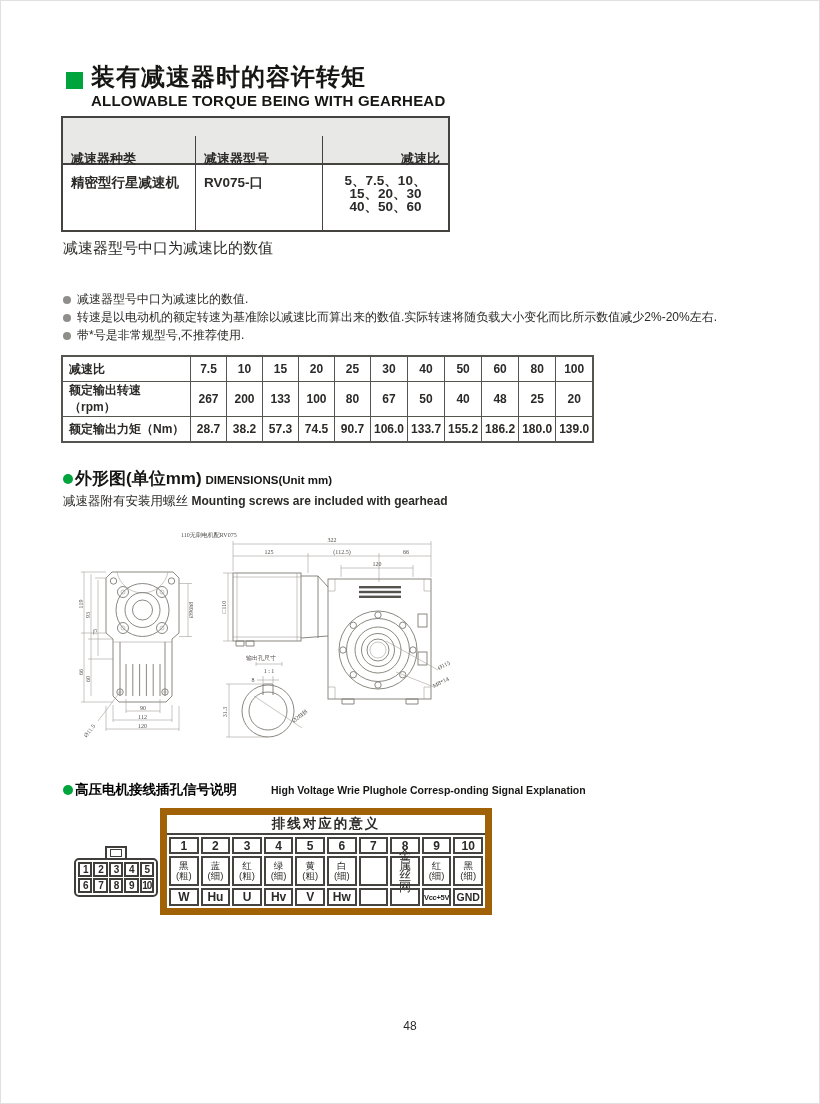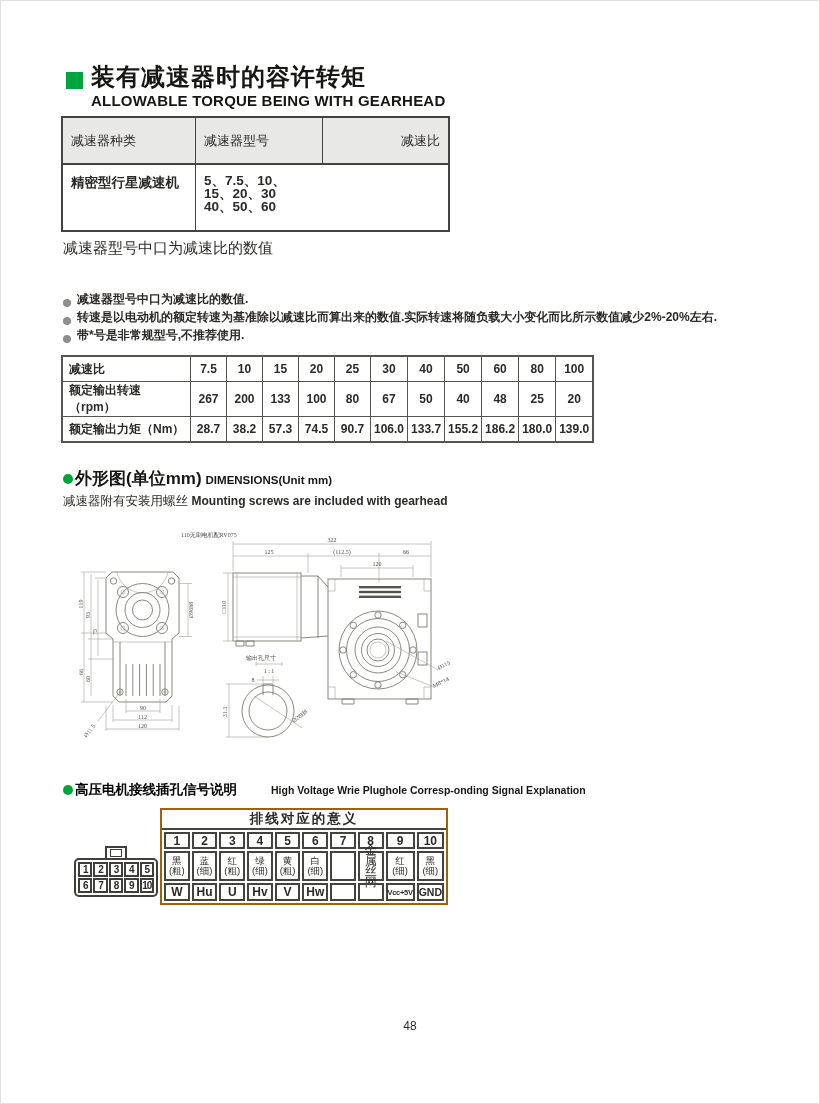--- a/index.html
+++ b/index.html
@@ -14,30 +14,30 @@
   .title-en{left:90px;top:91px;font-size:15px;font-weight:bold;color:#161614;letter-spacing:.2px;}
 
   
   .gtable{left:60px;top:115px;width:389px;border:2px solid #45433f;box-sizing:border-box;background:#fff;}
   .g-row{display:flex;}
   .g-head{height:45px;background:#e8e8e6;border-bottom:2px solid #45433f;}
   .g-body{height:65px;}
   .g-cell{box-sizing:border-box;border-right:1px solid #45433f;padding:0 8px;display:block;}
   .g-cell:last-child{border-right:none;}
   .g-c1{width:133px;} .g-c2{width:127px;} .g-c3{width:125px;}
-  .g-head .g-cell{font-size:13px;font-weight:normal;line-height:45px;}
+  .g-head .g-cell{font-size:13px;font-weight:bold;line-height:45px;margin-top:18px;}
   .g-head .g-c3{text-align:right;}
   .g-body .g-cell{font-size:13.5px;font-weight:bold;padding-top:9px;}
-  .g-ratio{font-size:10px;font-weight:bold;text-align:left;line-height:13px;padding-top:13px;}
+  .g-ratio{font-size:10px;font-weight:bold;text-align:center;line-height:13px;padding-top:13px;}
 
   .note{left:62px;top:238px;font-size:15px;color:#2b2a28;}
 
   
   .bullets{left:62px;top:292px;width:730px;}
-  .bullet-line{display:flex;align-items:flex-end;margin-bottom:4.5px;font-size:12px;font-weight:bold;line-height:13.5px;}
+  .bullet-line{display:flex;align-items:flex-start;margin-bottom:4.5px;font-size:12px;font-weight:normal;line-height:13.5px;}
   .bdot{flex:0 0 8px;width:8px;height:8px;border-radius:50%;background:#908e8a;margin:3px 6px 0 0;}
 
   
   .spec{left:60px;top:354px;border-collapse:collapse;background:#fff;border:2px solid #56544f;}
   .spec td{border:1px solid #56544f;height:24px;text-align:center;font-weight:bold;font-size:12px;padding:0 3px;min-width:29px;}
   .spec td.lbl{width:118px;text-align:left;padding-left:6px;font-size:12px;}
 
   
   .sec-line{display:flex;align-items:baseline;}
   .dims-head{left:62px;top:466px;}
@@ -60,21 +60,21 @@
 
   .connector{left:73px;top:845px;width:84px;}
   .conn-tab{width:22px;height:12px;border:2.5px solid #403e3a;border-bottom:none;margin:0 auto;box-sizing:border-box;
             display:flex;align-items:flex-start;justify-content:center;}
   .conn-tab-inner{width:10px;height:6px;border:1.5px solid #403e3a;margin-top:1px;}
   .conn-body{border:2.5px solid #403e3a;border-radius:5px;padding:2px;background:#fff;box-sizing:border-box;}
   .conn-grid{display:grid;grid-template-columns:repeat(5,1fr);gap:1px;}
   .conn-cell{border:2px solid #403e3a;height:11px;font-weight:bold;font-size:10px;line-height:11px;
              display:flex;align-items:center;justify-content:center;letter-spacing:-1px;}
 
-  .sigtable{left:159px;top:807px;width:288px;border:2px solid #a16207;box-sizing:border-box;background:#fff;}
+  .sigtable{left:159px;top:807px;width:332px;border:7px solid #a16207;box-sizing:border-box;background:#fff;}
   .sig-caption{height:18px;border-bottom:2px solid #454340;text-align:center;font-weight:bold;font-size:13.5px;
                line-height:18px;letter-spacing:2px;}
   .sig-grid{display:grid;grid-template-columns:repeat(10,1fr);gap:2px;padding:2px;}
   .sig-row{display:contents;}
   .sig-cell{border:2px solid #454340;display:flex;align-items:center;justify-content:center;text-align:center;box-sizing:border-box;}
   .row-pins .sig-cell{height:17px;font-weight:bold;font-size:12px;}
   .row-colors .sig-cell{height:30px;font-size:9.5px;line-height:10.5px;padding:8px 1px;word-break:break-all;}
   .row-colors .sig-cell:nth-child(8){font-size:12px;}
   .row-sigs .sig-cell{height:18px;font-weight:bold;font-size:12px;}
   .row-sigs .sig-cell:nth-child(9){font-size:7.5px;letter-spacing:-.3px;}
@@ -92,20 +92,21 @@
   <div class="abs title-en">ALLOWABLE TORQUE BEING WITH GEARHEAD</div>
 
   <div class="abs gtable">
     <div class="g-row g-head">
       <div class="g-cell g-c1">减速器种类</div>
       <div class="g-cell g-c2">减速器型号</div>
       <div class="g-cell g-c3">减速比</div>
     </div>
     <div class="g-row g-body">
       <div class="g-cell g-c1">精密型行星减速机</div>
+      <div class="g-cell g-c2">RV075-口</div>
       <div class="g-cell g-c3 g-ratio">
         <div>5、7.5、10、15、20、30</div>
         <div>40、50、60</div>
       </div>
     </div>
   </div>
 
   <div class="abs note">减速器型号中口为减速比的数值</div>
 
   <div class="abs bullets">

